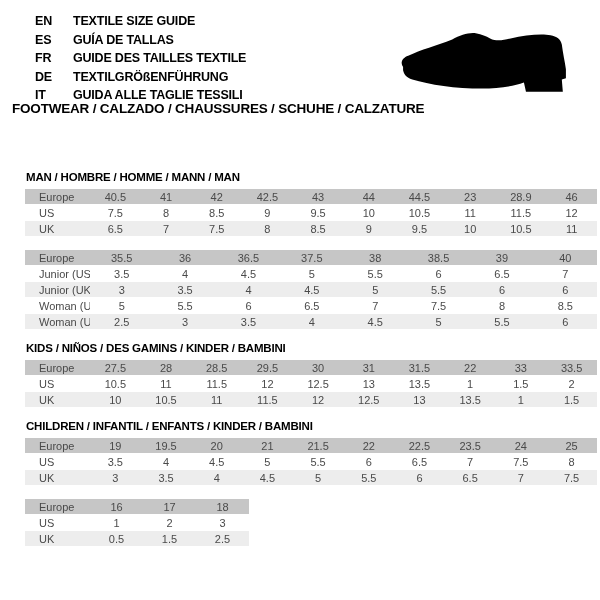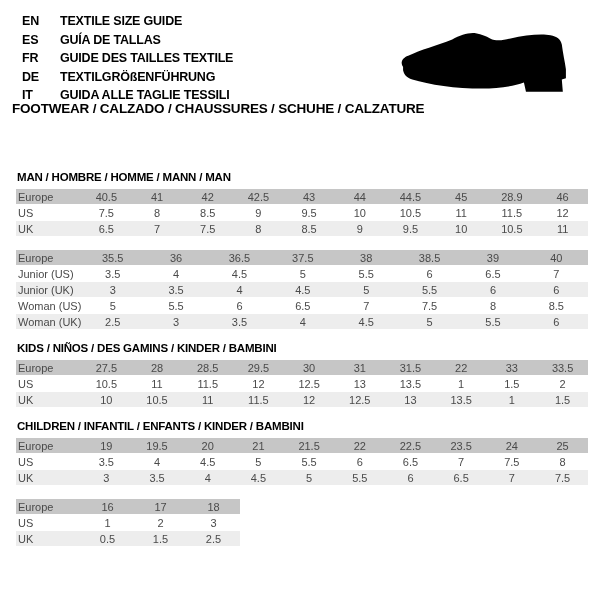--- a/index.html
+++ b/index.html
@@ -12,49 +12,49 @@
   html,body{margin:0;padding:0;}
   body{
     width:600px;height:600px;
     background:#ffffff;
     position:relative;
     overflow:hidden;
     font-family:"Liberation Sans","DejaVu Sans",sans-serif;
     color:var(--head-text);
   }
   .lang-block{
-    position:absolute;top:12px;left:22px;
+    position:absolute;top:12px;left:35px;
     display:grid;grid-template-columns:38px auto;
     font-size:12.5px;font-weight:bold;line-height:18.6px;
     letter-spacing:-0.2px;
   }
   .shoe-wrap{position:absolute;left:400px;top:32px;width:170px;height:62px;}
   .category-line{
     position:absolute;left:12px;top:101px;
     font-size:13.5px;font-weight:bold;letter-spacing:-0.2px;
     white-space:nowrap;
   }
   .sections{position:absolute;left:13px;top:171px;width:572px;}
-  .size-section{margin:0 0 12px 3px;}
+  .size-section{margin:0 0 12px 12px;}
   .section-title{
     font-size:11.5px;font-weight:bold;line-height:13px;
     margin:0 0 4px 1px;letter-spacing:-0.2px;white-space:nowrap;
   }
   table.size-table{
     border-collapse:separate;border-spacing:0 1.5px;
     table-layout:fixed;width:572px;
     font-size:11px;color:var(--tbl-text);
     margin:0;
   }
   table.size-table.small{width:224px;}
   table.size-table td{
     height:15px;text-align:center;padding:0;
     overflow:hidden;white-space:nowrap;
   }
-  table.size-table td.lbl{text-align:left;padding-left:2px;}
+  table.size-table td.lbl{text-align:left;padding-left:14px;}
   table.size-table col.label-col{width:65px;}
   tr.hdr td{background:var(--hdr-bg);}
   tr.light td{background:var(--alt-bg);}
   tr.white td{background:var(--white-bg);}
 </style>
 </head>
 <body>
 
 <div class="lang-block">
   <span>EN</span>
@@ -115,21 +115,21 @@
         <tbody>
           <tr class="hdr">
             <td class="lbl">Europe</td>
             <td>40.5</td>
             <td>41</td>
             <td>42</td>
             <td>42.5</td>
             <td>43</td>
             <td>44</td>
             <td>44.5</td>
-            <td>45</td>
+            <td>23</td>
             <td>28.9</td>
             <td>46</td>
           </tr>
           <tr class="white">
             <td class="lbl">US</td>
             <td>7.5</td>
             <td>8</td>
             <td>8.5</td>
             <td>9</td>
             <td>9.5</td>

